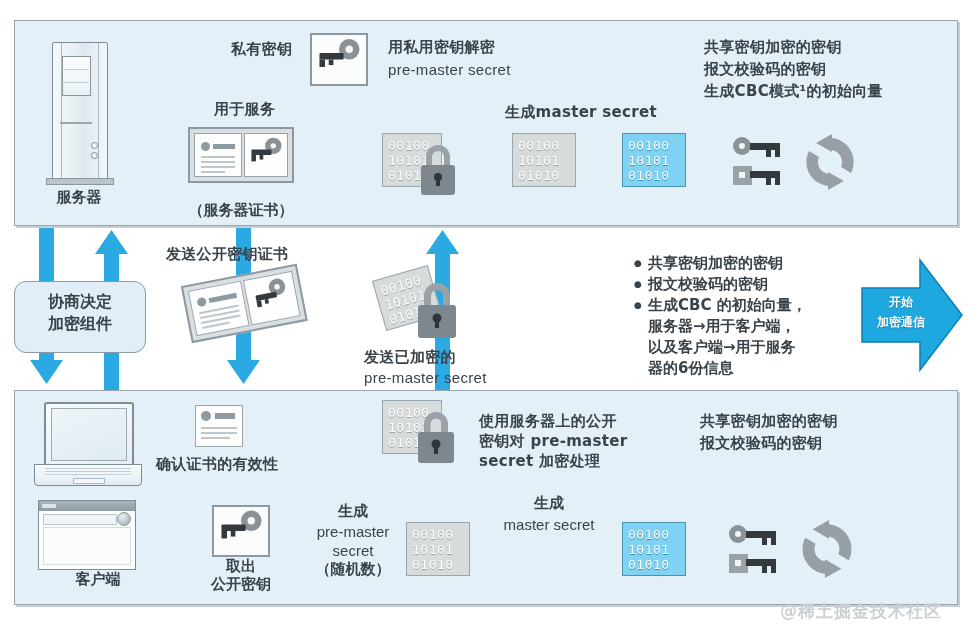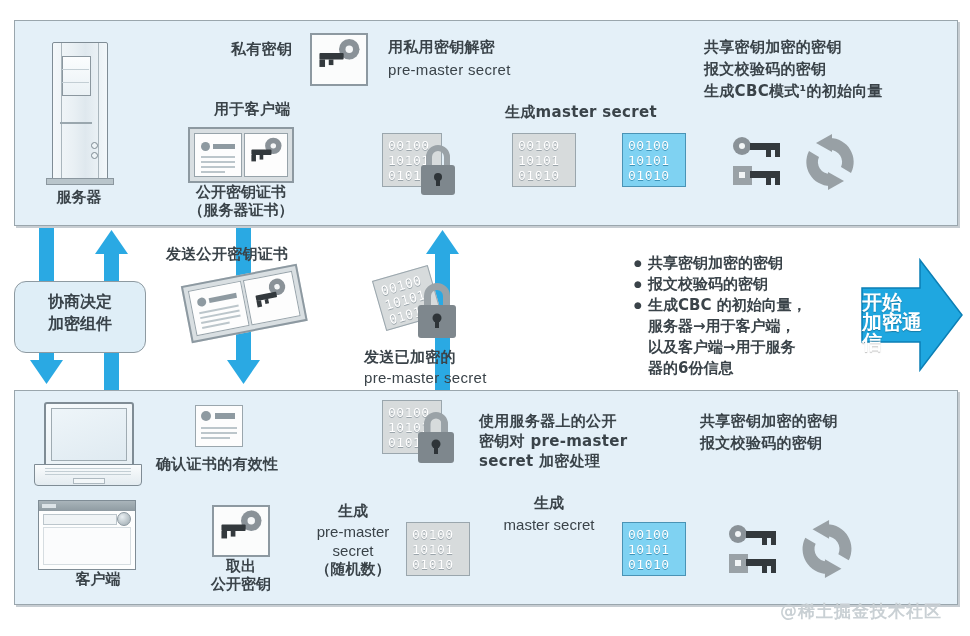--- a/index.html
+++ b/index.html
@@ -136,22 +136,22 @@
   .bullets .li{position:relative;padding-left:14px;white-space:pre;}
   .bullets .li:before{content:"\25CF";position:absolute;left:0;top:0;font-size:9px;line-height:21px;}
   .bullets .li.nb:before{content:"";}
 
   
   #start-arrow{position:absolute;left:862px;top:258px;width:100px;height:114px;}
   #start-arrow .cap{
     position:absolute;left:0;top:0;width:100px;height:114px;
   }
   #start-arrow .label{
-    position:absolute;left:0;top:34px;width:78px;
-    color:#ffffff;font-weight:700;font-size:20px;line-height:20px;
+    position:absolute;left:0;top:34px;width:78px;text-align:center;
+    color:#ffffff;font-weight:700;font-size:12px;line-height:20px;
     font-family:"DejaVu Sans","Liberation Sans",sans-serif;
     text-shadow:0 1px 1px rgba(0,0,0,.25);
   }
 
   
   #watermark{
     position:absolute;left:780px;top:600px;
     color:#c9d0d4;font-size:17px;font-weight:700;letter-spacing:1px;
     font-family:"DejaVu Sans","Liberation Sans",sans-serif;
     white-space:nowrap;
@@ -243,21 +243,21 @@
         <circle cx="40" cy="14" r="11" fill="#8a9298"></circle>
         <circle cx="40" cy="14" r="4" fill="#f5f7f8"></circle>
         <path d="M40 3 l3 4 h-6z M51 14 l-4 3 v-6z M40 25 l-3 -4 h6z M29 14 l4 -3 v6z" fill="#8a9298"></path>
         <rect x="8" y="18" width="26" height="7" rx="1" fill="#33393d"></rect>
         <rect x="8" y="25" width="6" height="8" fill="#33393d"></rect>
         <rect x="18" y="25" width="5" height="6" fill="#33393d"></rect>
       </g>
     </svg>
   </div>
 
-  <div class="txt cn" style="left:214px;top:100px;">用于客户端</div>
+  <div class="txt cn" style="left:214px;top:100px;">用于服务</div>
 
   <div class="cert" style="left:188px;top:127px;width:106px;height:56px;">
     <div class="half" style="left:4px;width:46px;">
       <div class="doc">
         <div class="seal"></div>
         <div class="bar"></div>
         <div class="ln" style="top:16px;"></div>
         <div class="ln" style="top:21px;"></div>
         <div class="ln" style="top:26px;"></div>
         <div class="ln" style="top:31px;right:10px;"></div>
@@ -268,21 +268,20 @@
         <g>
           <circle cx="31" cy="13" r="9" fill="#8a9298"></circle>
           <circle cx="31" cy="13" r="3" fill="#f5f7f8"></circle>
           <rect x="7" y="17" width="22" height="6" rx="1" fill="#33393d"></rect>
           <rect x="7" y="23" width="5" height="7" fill="#33393d"></rect>
           <rect x="16" y="23" width="4" height="5" fill="#33393d"></rect>
         </g>
       </svg>
     </div>
   </div>
-  <div class="lbl" style="left:176px;top:183px;width:130px;">公开密钥证书</div>
   <div class="lbl" style="left:176px;top:201px;width:130px;">（服务器证书）</div>
 
   <div class="txt cn" style="left:388px;top:38px;">用私用密钥解密</div>
   <div class="txt" style="left:388px;top:60px;font-size:15px;">pre-master secret</div>
 
   <div class="bin" style="left:382px;top:133px;width:60px;height:54px;">
     <span>00100</span>
     <span>10101</span>
     <span>01010</span>
   </div>

